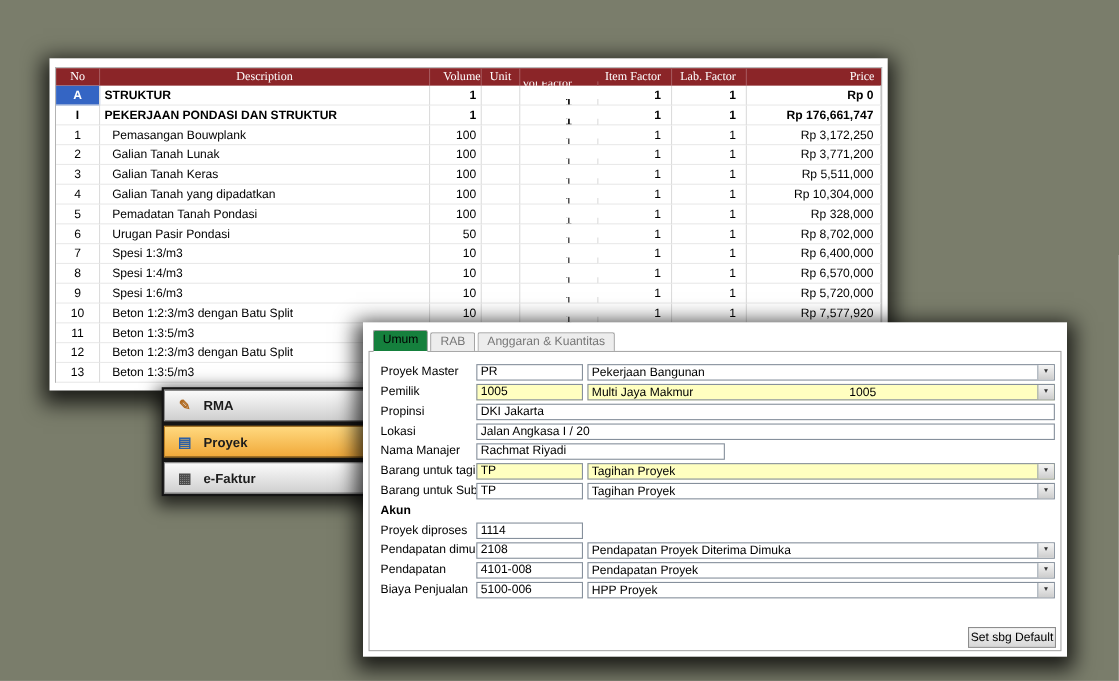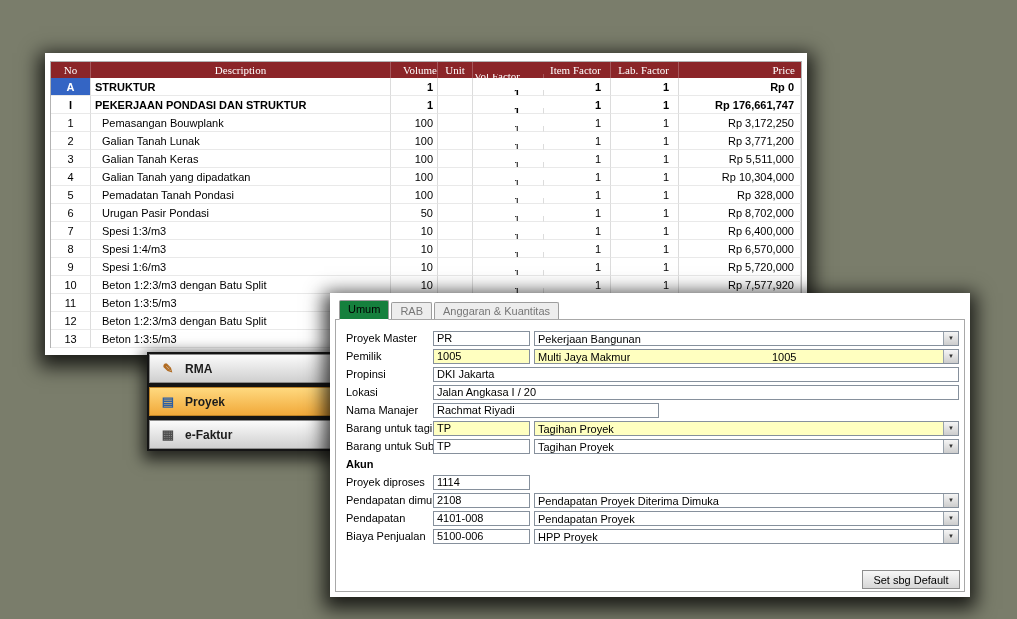--- a/index.html
+++ b/index.html
@@ -67,21 +67,21 @@
   .tfield.medium { width:226px; }
   .tfield.yellow, .combo.yellow { background:#ffffc0; }
   .combo { margin-left:4px; width:425px; height:15px; border:1px solid #86909c; background:#fff;
            display:flex; align-items:flex-end; font-size:11px; position:relative; padding-left:3px; }
   .combo-val { overflow:hidden; white-space:nowrap; }
   .combo-val2 { position:absolute; left:237px; }
   .combo-arrow { position:absolute; right:0; top:0; bottom:0; width:15px;
                  background:linear-gradient(#f5f5f5,#cdcdcd); border-left:1px solid #98a2ac;
                  display:flex; align-items:center; justify-content:center;
                  font-size:6px; color:#333; cursor:pointer; }
-  .default-btn { position:absolute; right:10px; bottom:8px; width:98px; height:19px;
+  .default-btn { position:absolute; right:10px; bottom:8px; width:80px; height:19px;
                  background:linear-gradient(#f7f7f7,#d7d7d7); border:1px solid #8d8d8d;
                  font-size:11px; font-family:"Liberation Sans", sans-serif; cursor:pointer; }
 </style>
 </head>
 <body>
 
 <div class="stage">
 
   <div class="window table-window">
     <div class="grid">

